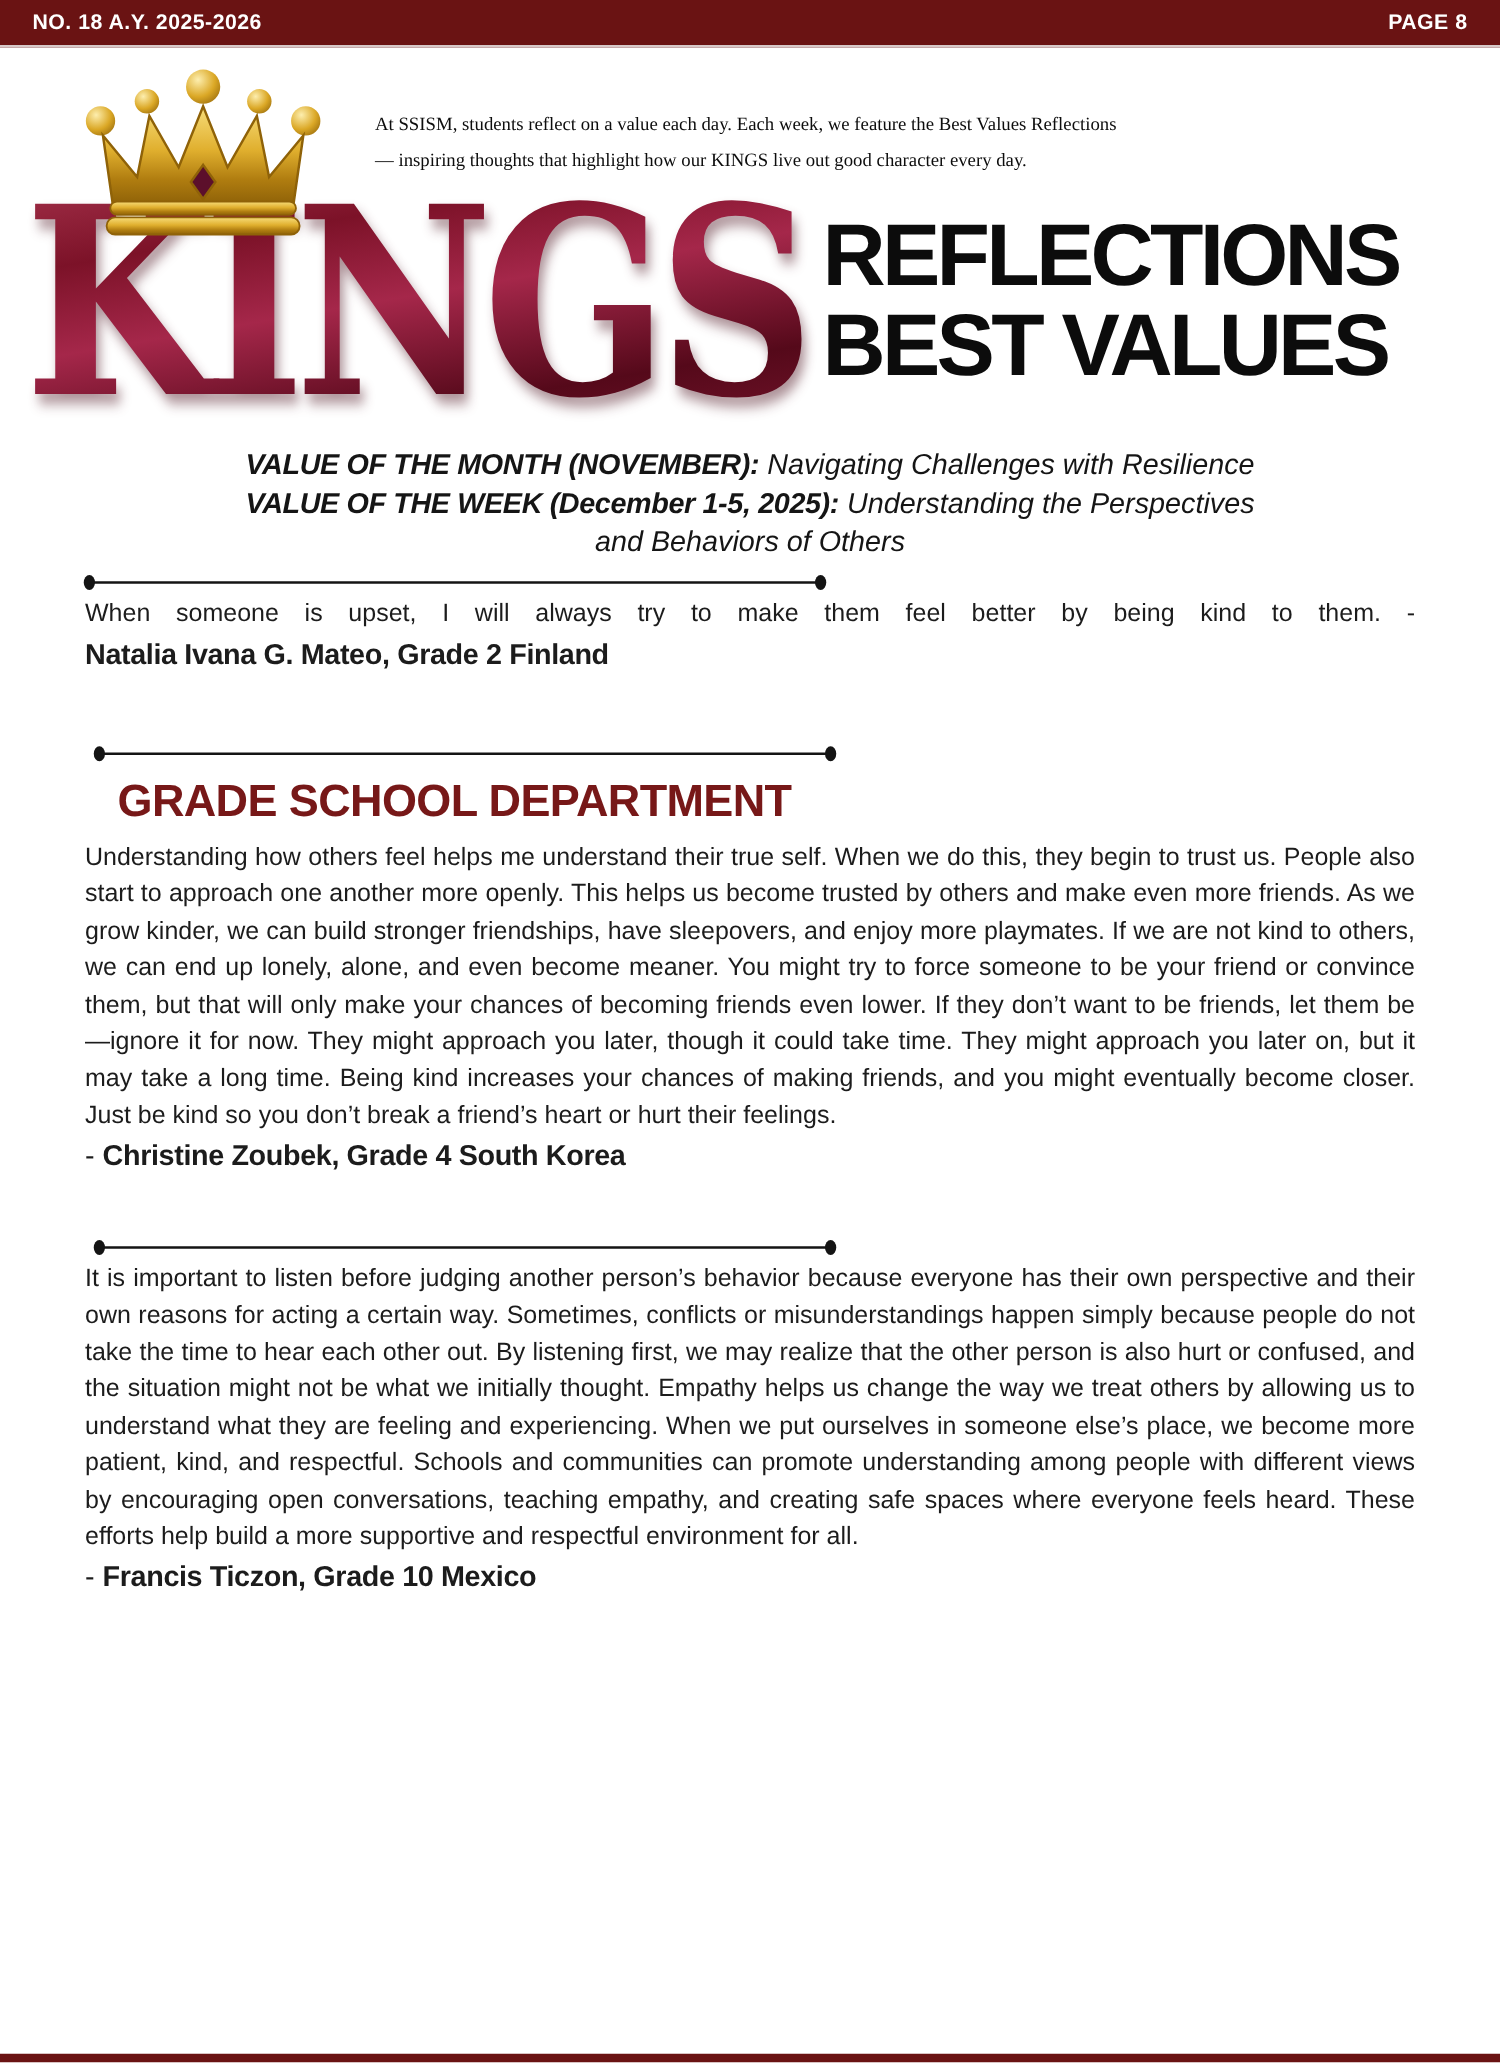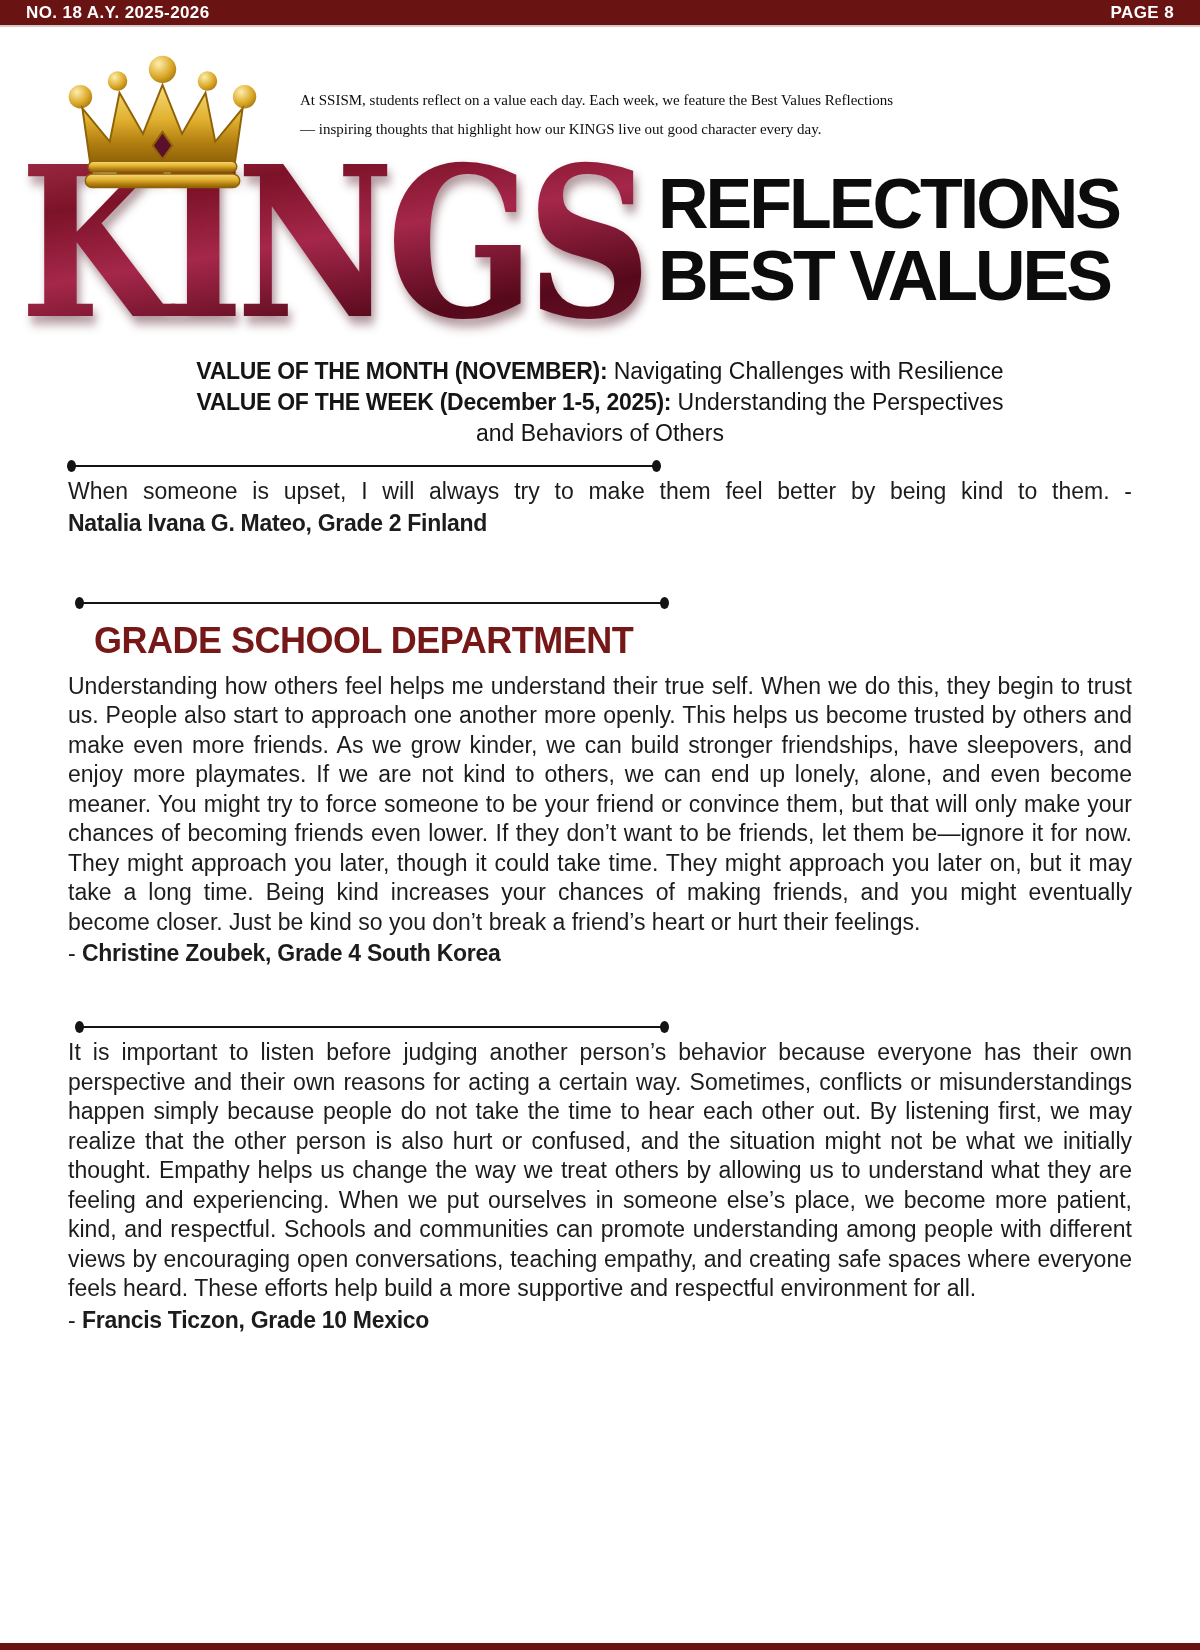--- a/index.html
+++ b/index.html
@@ -2,21 +2,21 @@
 <html><head>
 <meta charset="utf-8">
 <style>
   html,body{margin:0;padding:0;}
   body{
     width:1200px;height:1650px;position:relative;background:#ffffff;
     font-family:"Liberation Sans",sans-serif;color:#1a1a1a;overflow:hidden;
   }
   
   .topbar{
-    position:absolute;top:0;left:0;width:1200px;height:27px;background:#6a1313;
+    position:absolute;top:0;left:0;width:1200px;height:38px;background:#6a1313;
     color:#fff;display:flex;align-items:center;justify-content:space-between;
     padding:0 26px;box-sizing:border-box;font-weight:bold;font-size:17px;letter-spacing:.4px;
     border-bottom:2px solid #d8c9c9;
   }
   .bottombar{
     position:absolute;bottom:0;left:0;width:1200px;height:7px;background:#6a1313;
   }
   
   .crown{position:absolute;left:55px;top:52px;width:215px;height:150px;z-index:3;}
   .logo-text{
@@ -36,21 +36,21 @@
   .big-title{
     position:absolute;left:658px;top:168px;
     font-size:70px;line-height:72px;font-weight:bold;letter-spacing:-3px;color:#0c0c0c;
   }
   .big-title .line{white-space:nowrap;}
   
   .value-block{
     position:absolute;top:356px;left:25px;width:1150px;text-align:center;
     font-size:23px;line-height:31px;color:#151515;
   }
-  .value-block .row{white-space:nowrap;}
+  .value-block .row{white-space:nowrap;font-style:italic;}
   .value-block b{letter-spacing:-0.3px;}
   
   .content{position:absolute;top:452px;left:68px;width:1064px;}
   .rule{
     position:relative;height:2px;background:#141414;width:588px;margin-left:2px;
   }
   .rule::before,.rule::after{
     content:"";position:absolute;width:9px;height:12px;border-radius:50%;
     background:#141414;top:-5px;
   }
@@ -58,21 +58,21 @@
   .rule::after{right:-3px;}
   .rule1{margin-top:13px;}
   .rule2{margin-top:64px;margin-left:10px;}
   .rule3{margin-top:58px;margin-left:10px;}
   h2.dept{
     margin:16px 0 0 0;font-size:36px;line-height:42px;font-weight:bold;
     letter-spacing:-0.5px;color:#771818;
   }
   h2.indent{margin-left:26px;}
   p.body{
-    margin:10px 0 0 0;font-size:23px;line-height:29.5px;color:#1c1c1c;
+    margin:10px 0 0 0;font-size:20px;line-height:29.5px;color:#1c1c1c;
     text-align:justify;
   }
   p.one-line{text-align:justify;text-align-last:justify;}
   .author-line{margin:1px 0 0 0;font-size:23px;line-height:30px;color:#1c1c1c;}
   .author-line b{letter-spacing:-0.3px;}
 </style>
 </head>
 <body>
 
 <div class="topbar">

